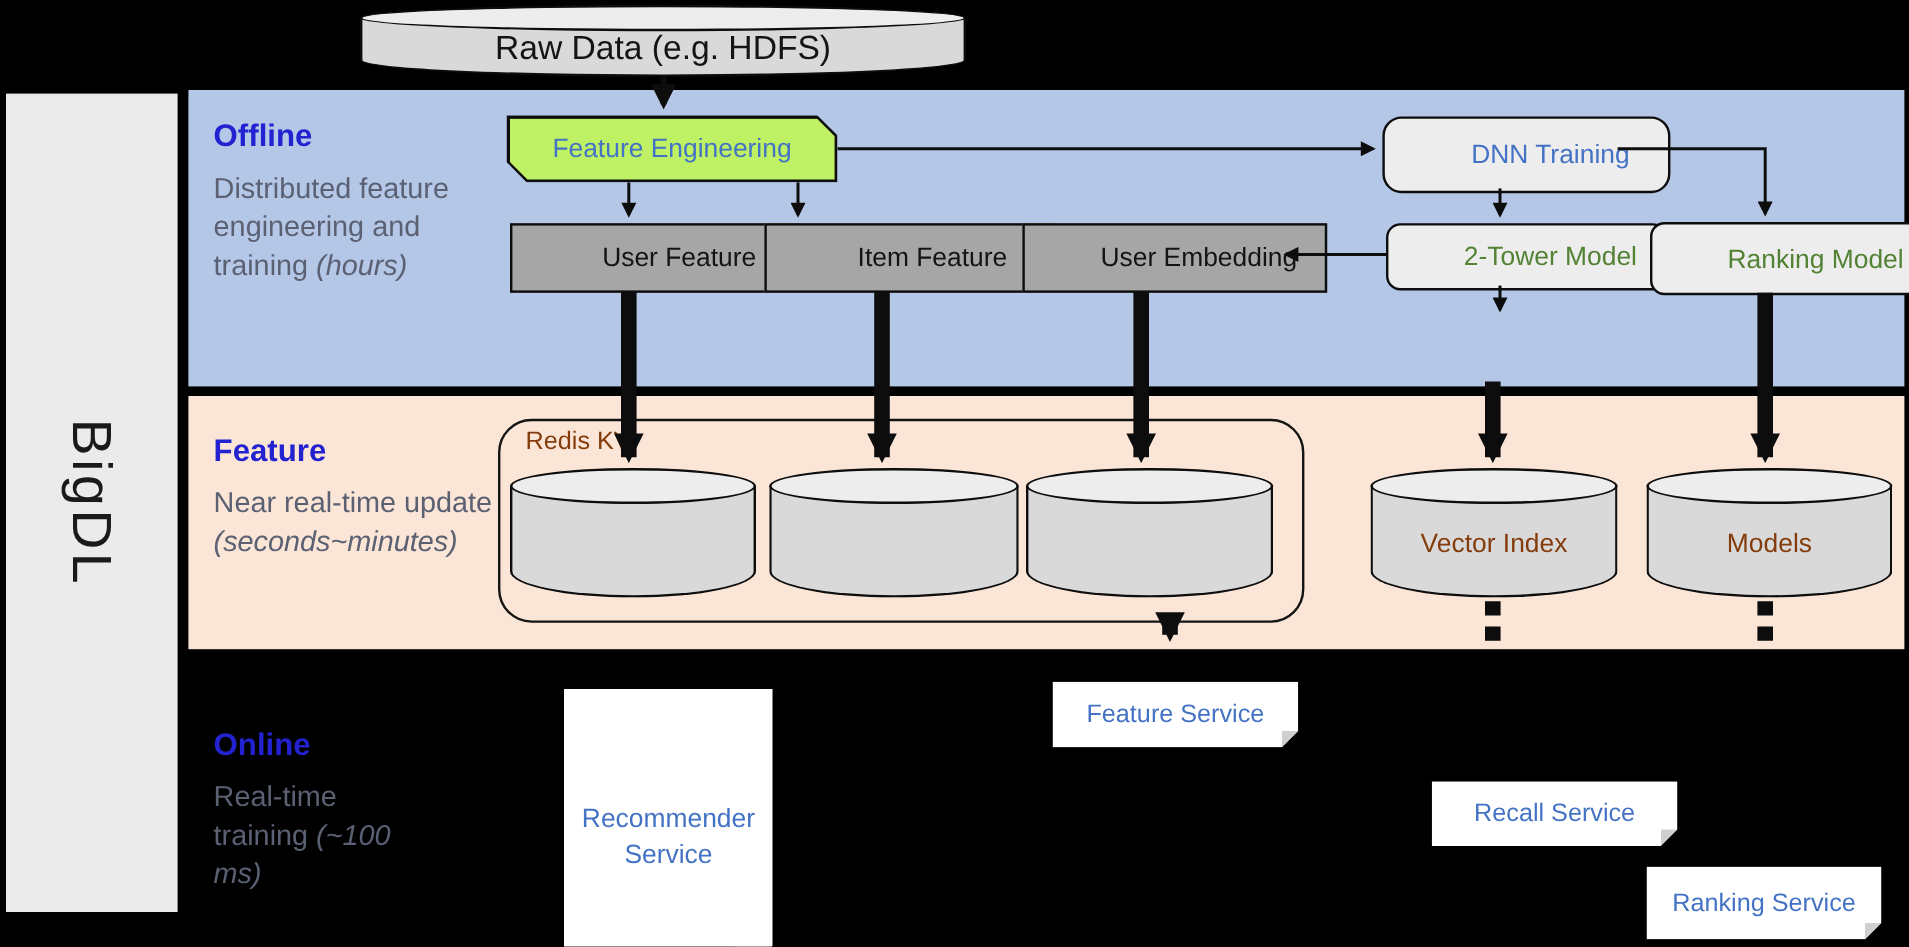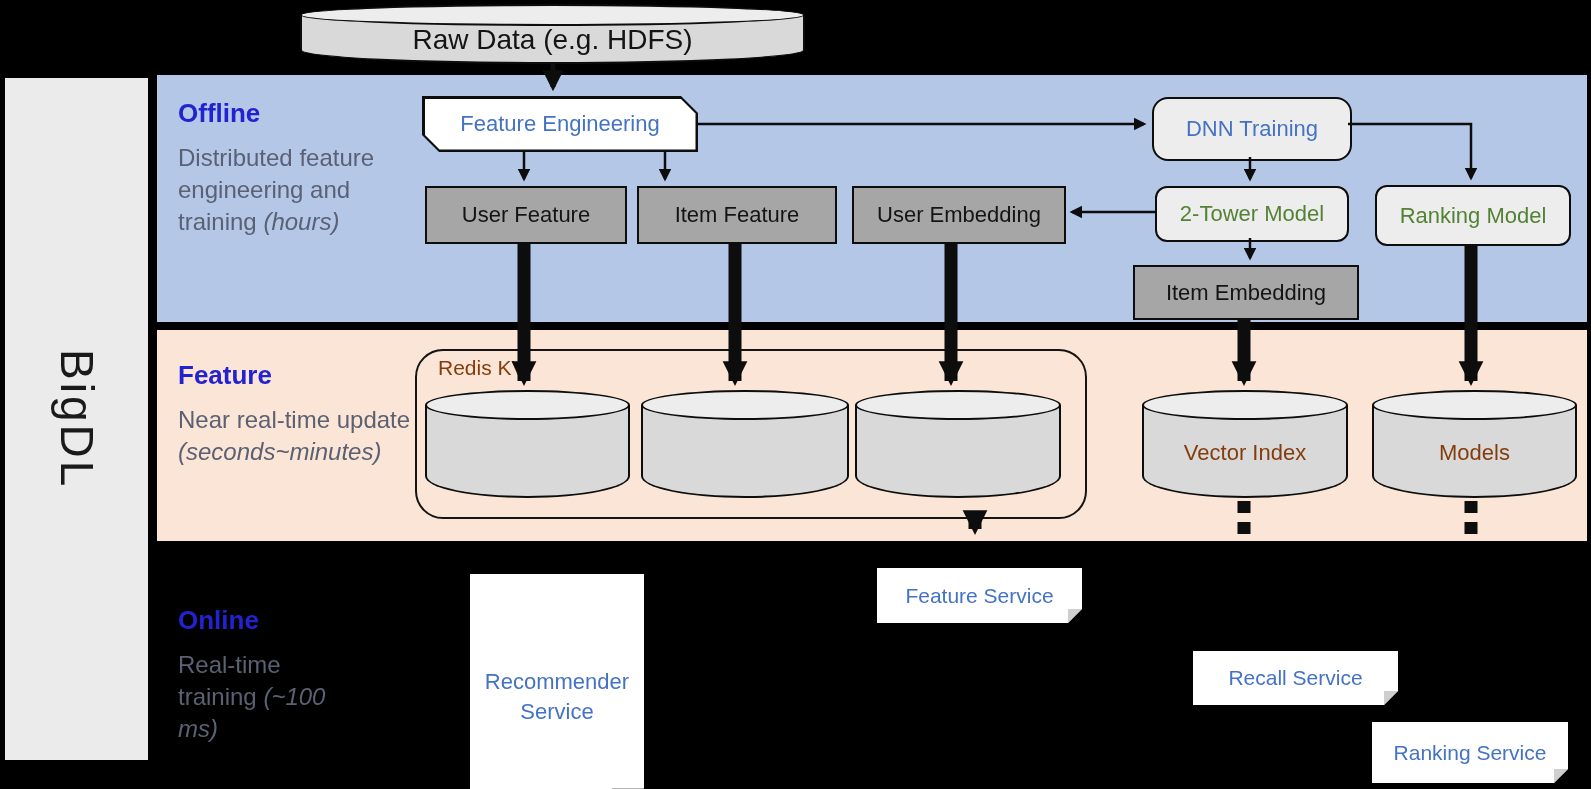--- a/index.html
+++ b/index.html
@@ -16,31 +16,31 @@
   
   .band-offline{left:157px;top:75px;width:1430px;height:247px;background:#b4c7e7;}
   .band-nearline{left:157px;top:330px;width:1430px;height:211px;background:#fbe5d6;}
 
   
   .sec-title{font-size:26px;font-weight:bold;color:#2222d0;}
   .sec-sub{font-size:24px;color:#5b6173;line-height:32px;}
   .sec-sub i{font-style:italic;}
 
   
-  .node{display:flex;align-items:center;justify-content:center;text-align:center;}
+  .node{display:flex;align-items:center;justify-content:center;text-align:center;padding-left:40px;}
   .gray-box{background:#a6a6a6;border:2.5px solid #0d0d0d;font-size:22px;color:#141414;}
   .round-box{background:#ededed;border:2.5px solid #0d0d0d;border-radius:12px;font-size:22px;}
   .blue-text{color:#4472c4;}
   .green-text{color:#548235;}
   .brown-text{color:#843c0c;}
 
   
   .fe-outer{background:#0d0d0d;
     clip-path:polygon(0 0, calc(100% - 17px) 0, 100% 17px, 100% 100%, 17px 100%, 0 calc(100% - 17px));}
-  .fe-inner{position:absolute;inset:2.5px;background:#ffffff;
+  .fe-inner{position:absolute;inset:2.5px;background:#bef264;
     clip-path:polygon(0 0, calc(100% - 15px) 0, 100% 15px, 100% 100%, 15px 100%, 0 calc(100% - 15px));
     display:flex;align-items:center;justify-content:center;font-size:22px;}
 
   
   .redis-frame{border:2.5px solid #141414;border-radius:28px;background:transparent;}
   .redis-label{font-size:21px;}
 
   
   .cyl-top{position:absolute;left:0;right:0;top:0;height:30px;border:2.5px solid #0d0d0d;
            border-radius:50%;background:#ededed;z-index:2;box-sizing:border-box;}
@@ -94,21 +94,20 @@
     <div class="fe-inner blue-text">Feature Engineering</div>
   </div>
 
   <div class="abs node gray-box" style="left:425px;top:186px;width:198px;height:54px;">User Feature</div>
   <div class="abs node gray-box" style="left:637px;top:186px;width:196px;height:54px;">Item Feature</div>
   <div class="abs node gray-box" style="left:852px;top:186px;width:210px;height:54px;">User Embedding</div>
 
   <div class="abs node round-box blue-text" style="left:1152px;top:97px;width:196px;height:60px;border-radius:16px;">DNN Training</div>
   <div class="abs node round-box green-text" style="left:1155px;top:186px;width:190px;height:52px;">2-Tower Model</div>
   <div class="abs node round-box green-text" style="left:1375px;top:185px;width:192px;height:57px;">Ranking Model</div>
-  <div class="abs node gray-box" style="left:1133px;top:265px;width:222px;height:51px;">Item Embedding</div>
 
   <div class="abs sec-title" style="left:178px;top:360px;">Feature</div>
   <div class="abs sec-sub" style="left:178px;top:404px;width:262px;">
     <span>Near real-time update</span>
     <i>(seconds~minutes)</i>
   </div>
 
   <div class="abs redis-frame" style="left:415px;top:349px;width:668px;height:166px;"></div>
   <div class="abs redis-label brown-text" style="left:438px;top:356px;">Redis KV</div>
 

